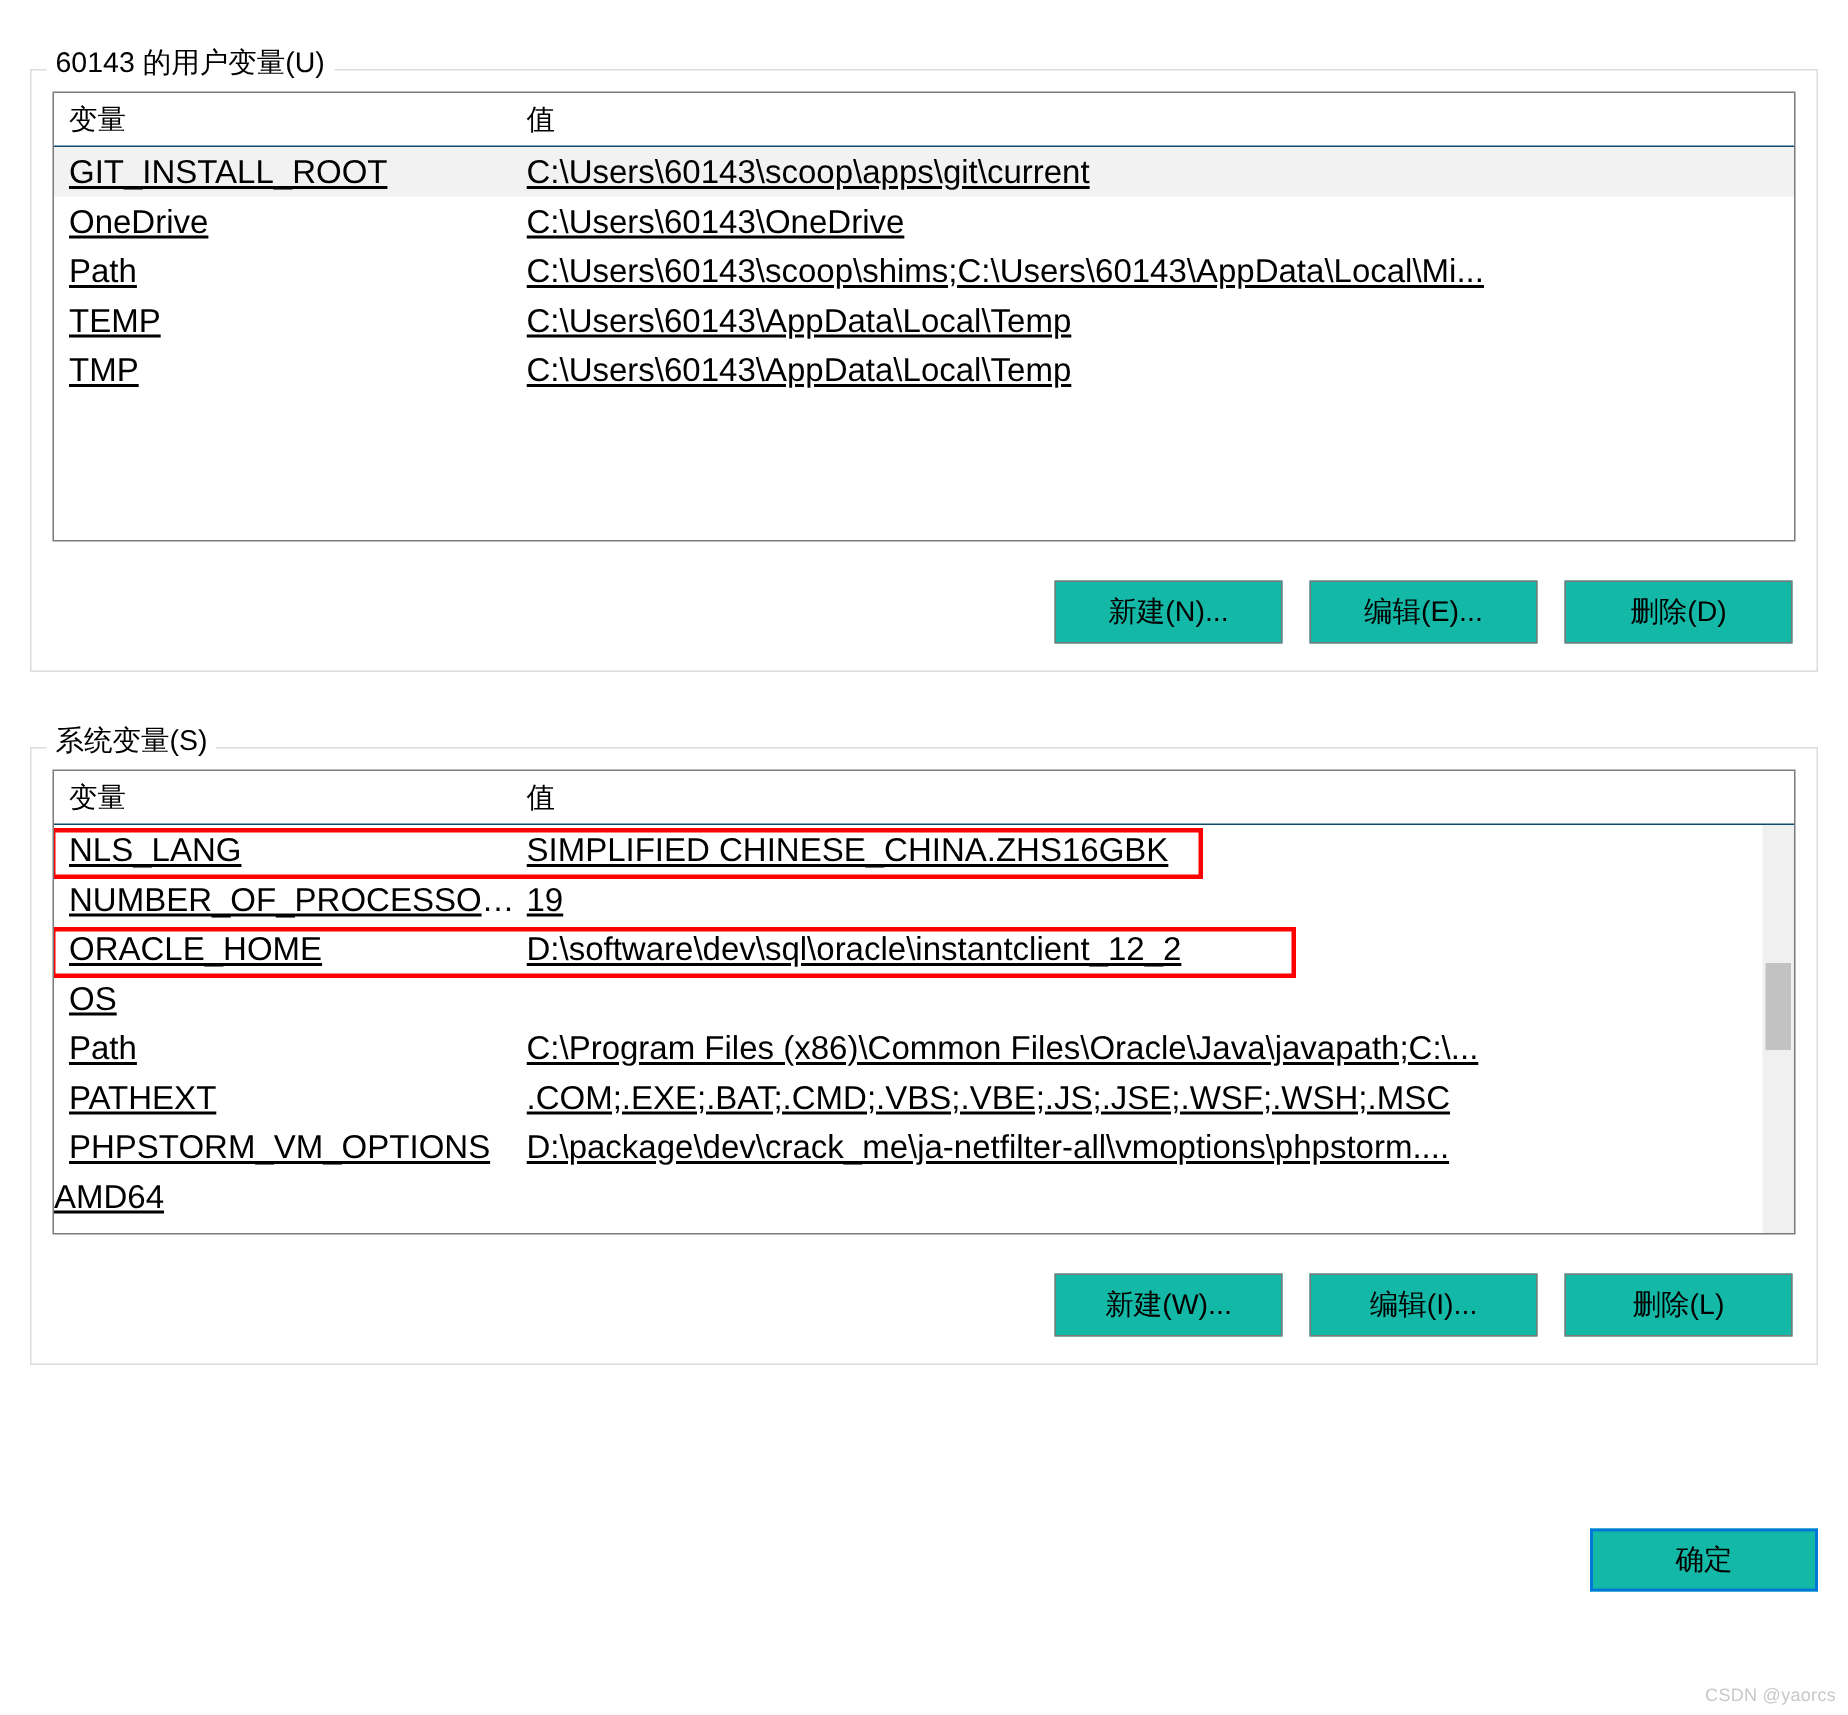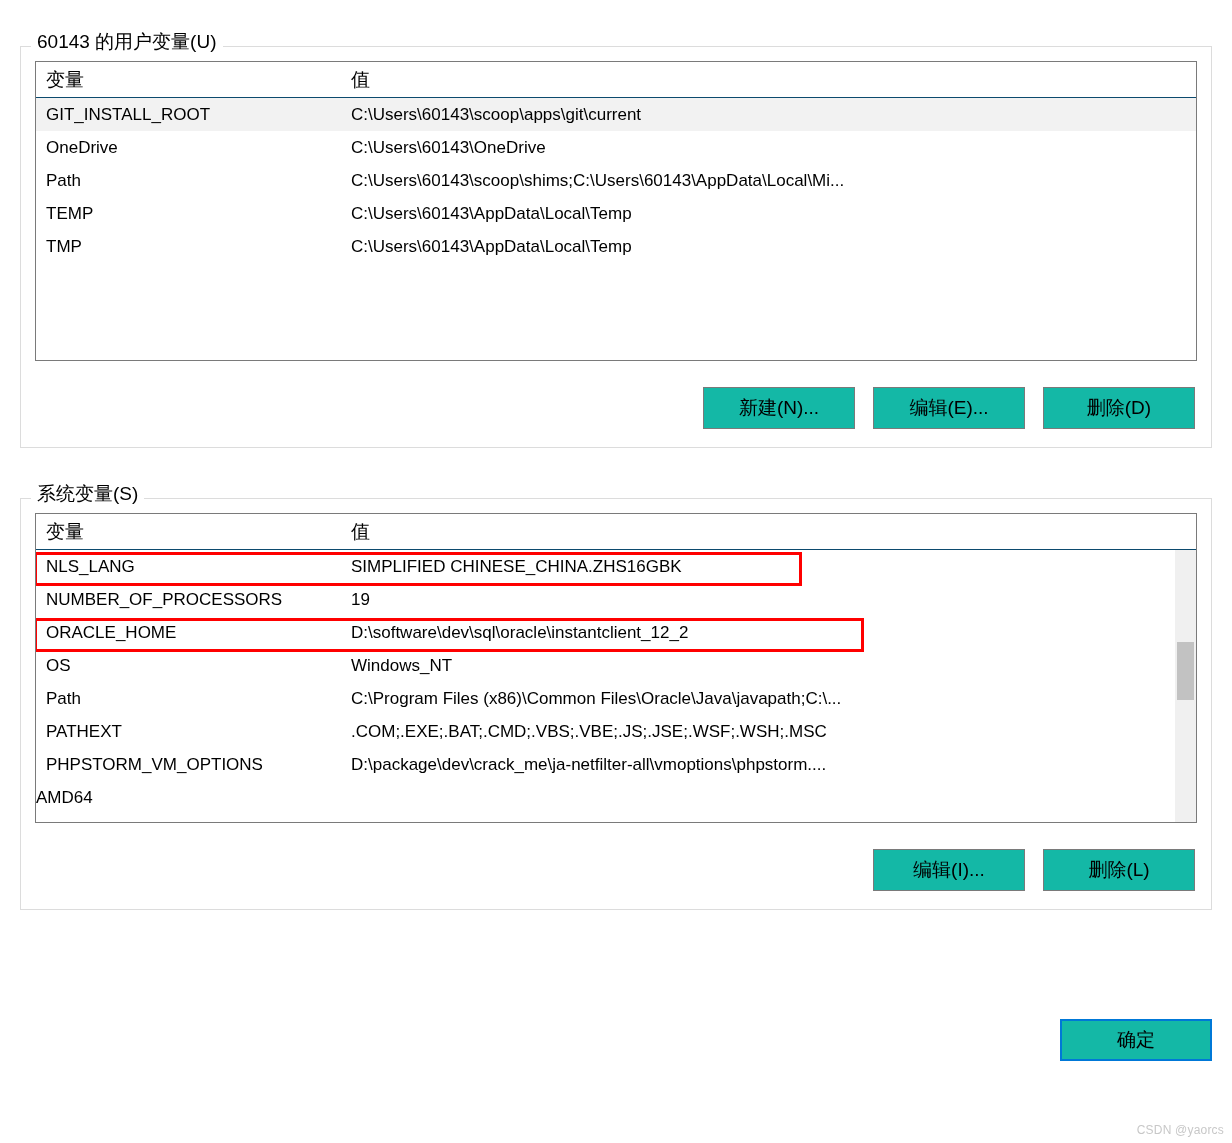--- a/index.html
+++ b/index.html
@@ -48,21 +48,22 @@
     align-items: center;
     color: #000;
     font-size: 19px;
   }
   .col-name { width: 315px; padding-left: 10px; white-space: nowrap; overflow: hidden; text-overflow: ellipsis; }
   .col-value { flex: 1; padding-left: 0; padding-right: 10px; white-space: nowrap; overflow: hidden; text-overflow: ellipsis; }
   .row {
     display: flex;
     height: 33px;
     align-items: center;
-    font-size: 17px;
+    font-size: 22px;
+    text-decoration: underline;
   }
   .row.selected { background: #f2f2f2; }
   .btn-row {
     display: flex;
     justify-content: flex-end;
     gap: 18px;
     margin-top: 26px;
     padding-right: 2px;
   }
   .btn {
@@ -170,21 +171,20 @@
         <div class="row">
           <div class="col-name">NUMBER_OF_PROCESSORS</div>
           <div class="col-value">19</div>
         </div>
         <div class="row">
           <div class="col-name">ORACLE_HOME</div>
           <div class="col-value">D:\software\dev\sql\oracle\instantclient_12_2</div>
         </div>
         <div class="row">
           <div class="col-name">OS</div>
-          <div class="col-value">Windows_NT</div>
         </div>
         <div class="row">
           <div class="col-name">Path</div>
           <div class="col-value">C:\Program Files (x86)\Common Files\Oracle\Java\javapath;C:\...</div>
         </div>
         <div class="row">
           <div class="col-name">PATHEXT</div>
           <div class="col-value">.COM;.EXE;.BAT;.CMD;.VBS;.VBE;.JS;.JSE;.WSF;.WSH;.MSC</div>
         </div>
         <div class="row">
@@ -196,20 +196,21 @@
         </div>
         <div class="scroll-track">
           <div class="scroll-thumb"></div>
         </div>
 
         <div class="highlight-box hl1"></div>
         <div class="highlight-box hl2"></div>
       </div>
     </div>
     <div class="btn-row">
+      <button class="btn">新建(W)...</button>
       <button class="btn">编辑(I)...</button>
       <button class="btn">删除(L)</button>
     </div>
   </div>
 
   <div class="bottom-btns">
     <button class="btn primary">确定</button>
   </div>
 
   <div class="watermark">CSDN @yaorcs</div>

